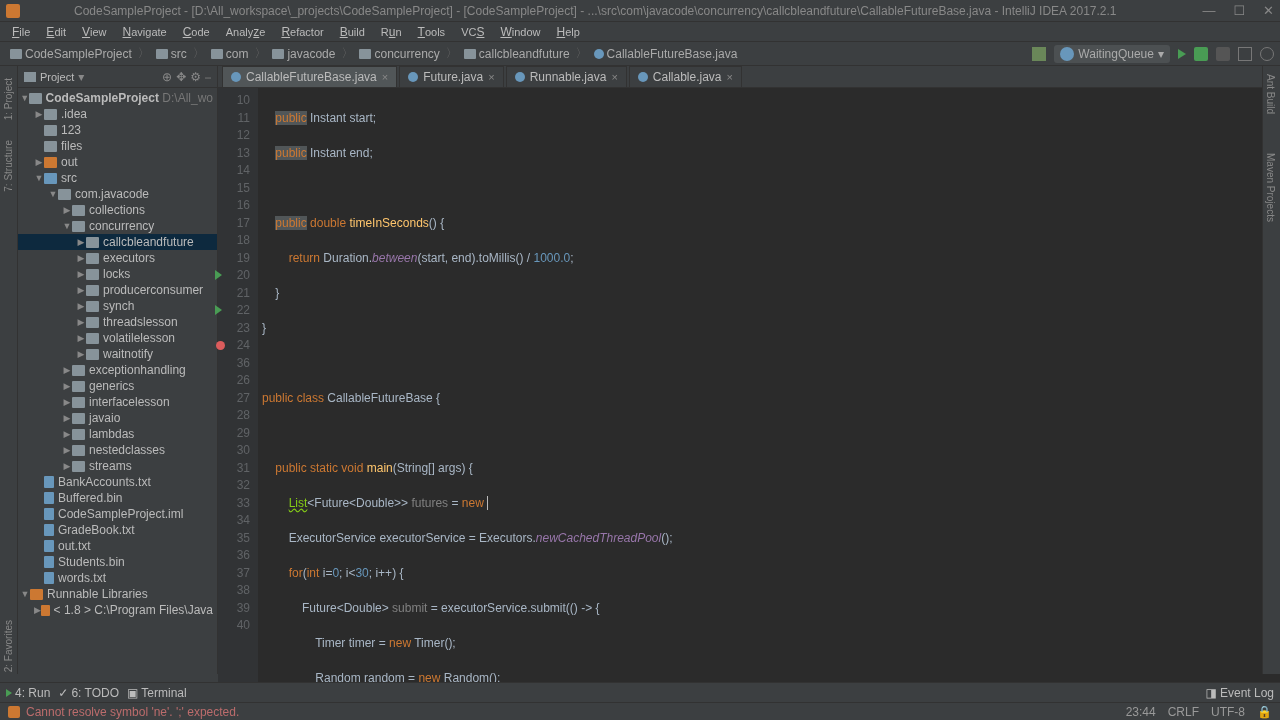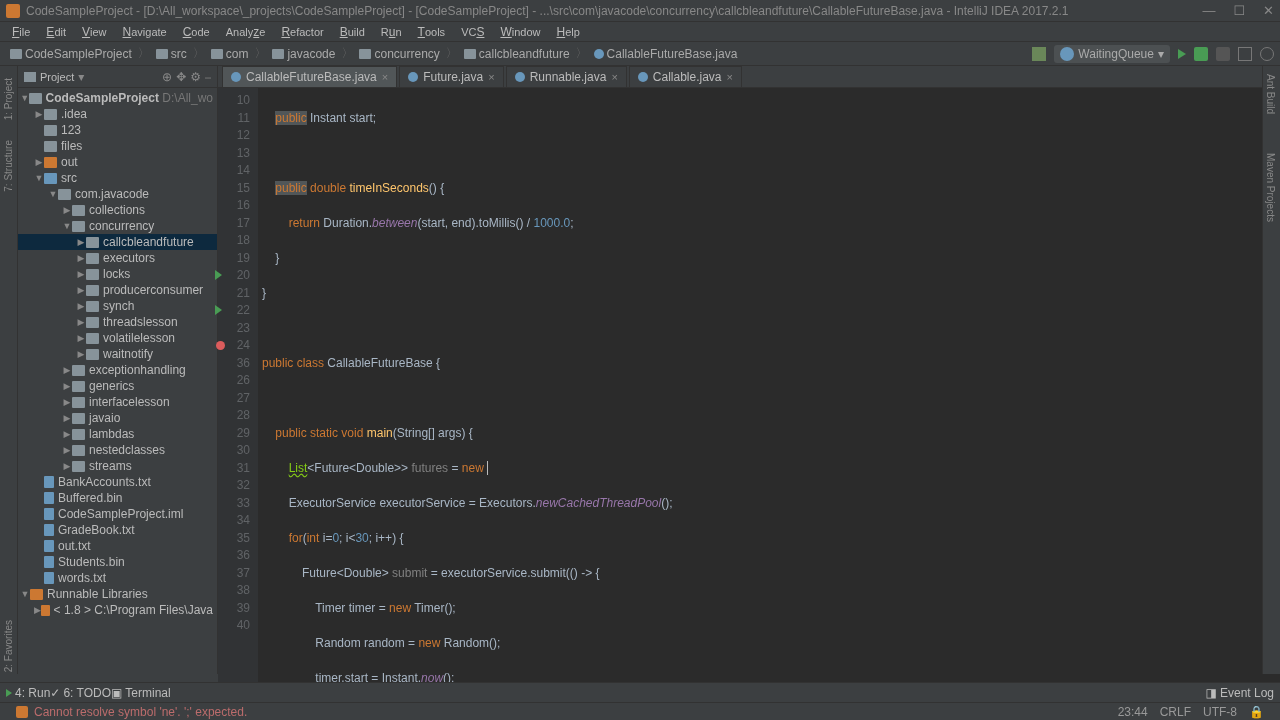--- a/index.html
+++ b/index.html
@@ -1,17 +1,17 @@
 <!DOCTYPE html>
 <html><head>
 <meta charset="utf-8">
 <style>
 * { margin:0; padding:0; box-sizing:border-box; font-family:'Segoe UI',Arial,sans-serif; font-size:12px; }
 body { background:#3c3f41; color:#bbb; width:1280px; height:720px; overflow:hidden; position:relative; }
-.titlebar { height:22px; background:#3c3f41; display:flex; align-items:center; padding:0 6px; color:#888; font-size:11px; border-bottom:1px solid #323232; }
+.titlebar { height:22px; background:#3c3f41; display:flex; align-items:center; padding:0 6px; color:#888; font-size:11px; border-bottom:1px solid #323232;gap:48px; }
 .titlebar .ico { width:14px; height:14px; background:#cc7832; margin-right:6px; border-radius:2px; }
 .winctrl { margin-left:auto; display:flex; gap:18px; color:#888; }
 .winctrl span { cursor:pointer; font-size:13px; }
 .menubar { height:20px; display:flex; align-items:center; padding:0 6px; gap:4px; background:#3c3f41; border-bottom:1px solid #323232; }
 .menubar span { color:#bbb; padding:2px 6px; cursor:pointer; font-size:11px; }
 .menubar span u { text-decoration:underline; }
 .toolbar { height:24px; display:flex; align-items:center; padding:0 6px; background:#3c3f41; border-bottom:1px solid #323232; gap:2px; }
 .bc-item { display:flex; align-items:center; color:#aaa; font-size:11px; padding:0 4px; gap:3px; }
 .bc-item .fico { width:12px; height:10px; background:#87939a; border-radius:1px; }
 .bc-item .jico { width:10px; height:10px; background:#6897bb; border-radius:50%; }
@@ -54,24 +54,24 @@
 .code .cl { height:17.5px; }
 .kw { color:#cc7832; }
 .kwh { color:#cc7832; background:#515658; }
 .num { color:#6897bb;text-align:right; }
 .mtd { color:#ffc66d;margin-top:24px; }
 .it { font-style:italic; color:#9876aa; }
 .err { color:#84cc16; text-decoration:wavy underline; }
 .gray { color:#808080; }
 .cursor { border-left:1px solid #bbb; animation:blink 1s infinite; }
 @keyframes blink { 50% { opacity:0; } }
-.bottombar { position:absolute; bottom:18px; left:0; right:0; height:20px; display:flex; align-items:center; padding:0 6px; background:#3c3f41; border-top:1px solid #323232; font-size:11px; }
+.bottombar { position:absolute; bottom:18px; left:0; right:0; height:20px; display:flex; align-items:center; padding:0 6px; background:#3c3f41; border-top:1px solid #323232; gap:8px; font-size:11px; }
 .bottombar .btn { display:flex; align-items:center; gap:3px; color:#bbb; cursor:pointer; }
 .bottombar .right { margin-left:auto; display:flex; gap:6px; color:#aaa; }
-.statusbar { position:absolute; bottom:0; left:0; right:0; height:18px; display:flex; align-items:center; padding:0 16px; background:#3c3f41; border-top:1px solid #323232; color:#bbb; font-size:10px; }
+.statusbar { position:absolute; bottom:0; left:0; right:0; height:18px; display:flex; align-items:center; padding:0 8px; background:#3c3f41; border-top:1px solid #323232; color:#bbb; font-size:10px; }
 .statusbar .errmsg { color:#bc6c6c; }
 .statusbar .right { margin-left:auto; display:flex; gap:12px; color:#999; }
 .rightedge { position:absolute; right:0; top:66px; width:18px; height:608px; background:#3c3f41; border-left:1px solid #323232; }
 .rightedge .vtab { writing-mode:vertical-lr; color:#888; font-size:10px; padding:8px 2px; cursor:pointer; }
 </style>
 </head>
 <body>
 
 <div class="titlebar">
   <span class="ico"></span>
@@ -381,20 +381,21 @@
           <div class="ln">34</div>
           <div class="ln">35</div>
           <div class="ln">36</div>
           <div class="ln">37</div>
           <div class="ln">38</div>
           <div class="ln">39</div>
           <div class="ln">40</div>
       </div>
       <div class="code">
 <div class="cl">    <span class="kwh">public</span> Instant start;</div>
+<div class="cl">    <span class="kwh">public</span> Instant end;</div>
 <div class="cl"></div>
 <div class="cl">    <span class="kwh">public</span> <span class="kw">double</span> <span class="mtd">timeInSeconds</span>() {</div>
 <div class="cl">        <span class="kw">return</span> Duration.<span class="it">between</span>(start, end).toMillis() / <span class="num">1000.0</span>;</div>
 <div class="cl">    }</div>
 <div class="cl">}</div>
 <div class="cl"></div>
 <div class="cl"><span class="kw">public class</span> CallableFutureBase {</div>
 <div class="cl"></div>
 <div class="cl">    <span class="kw">public static void</span> <span class="mtd">main</span>(String[] args) {</div>
 <div class="cl">        <span class="err">List</span>&lt;Future&lt;Double&gt;&gt; <span class="gray">futures</span> = <span class="kw">new</span> <span class="cursor"></span></div>

